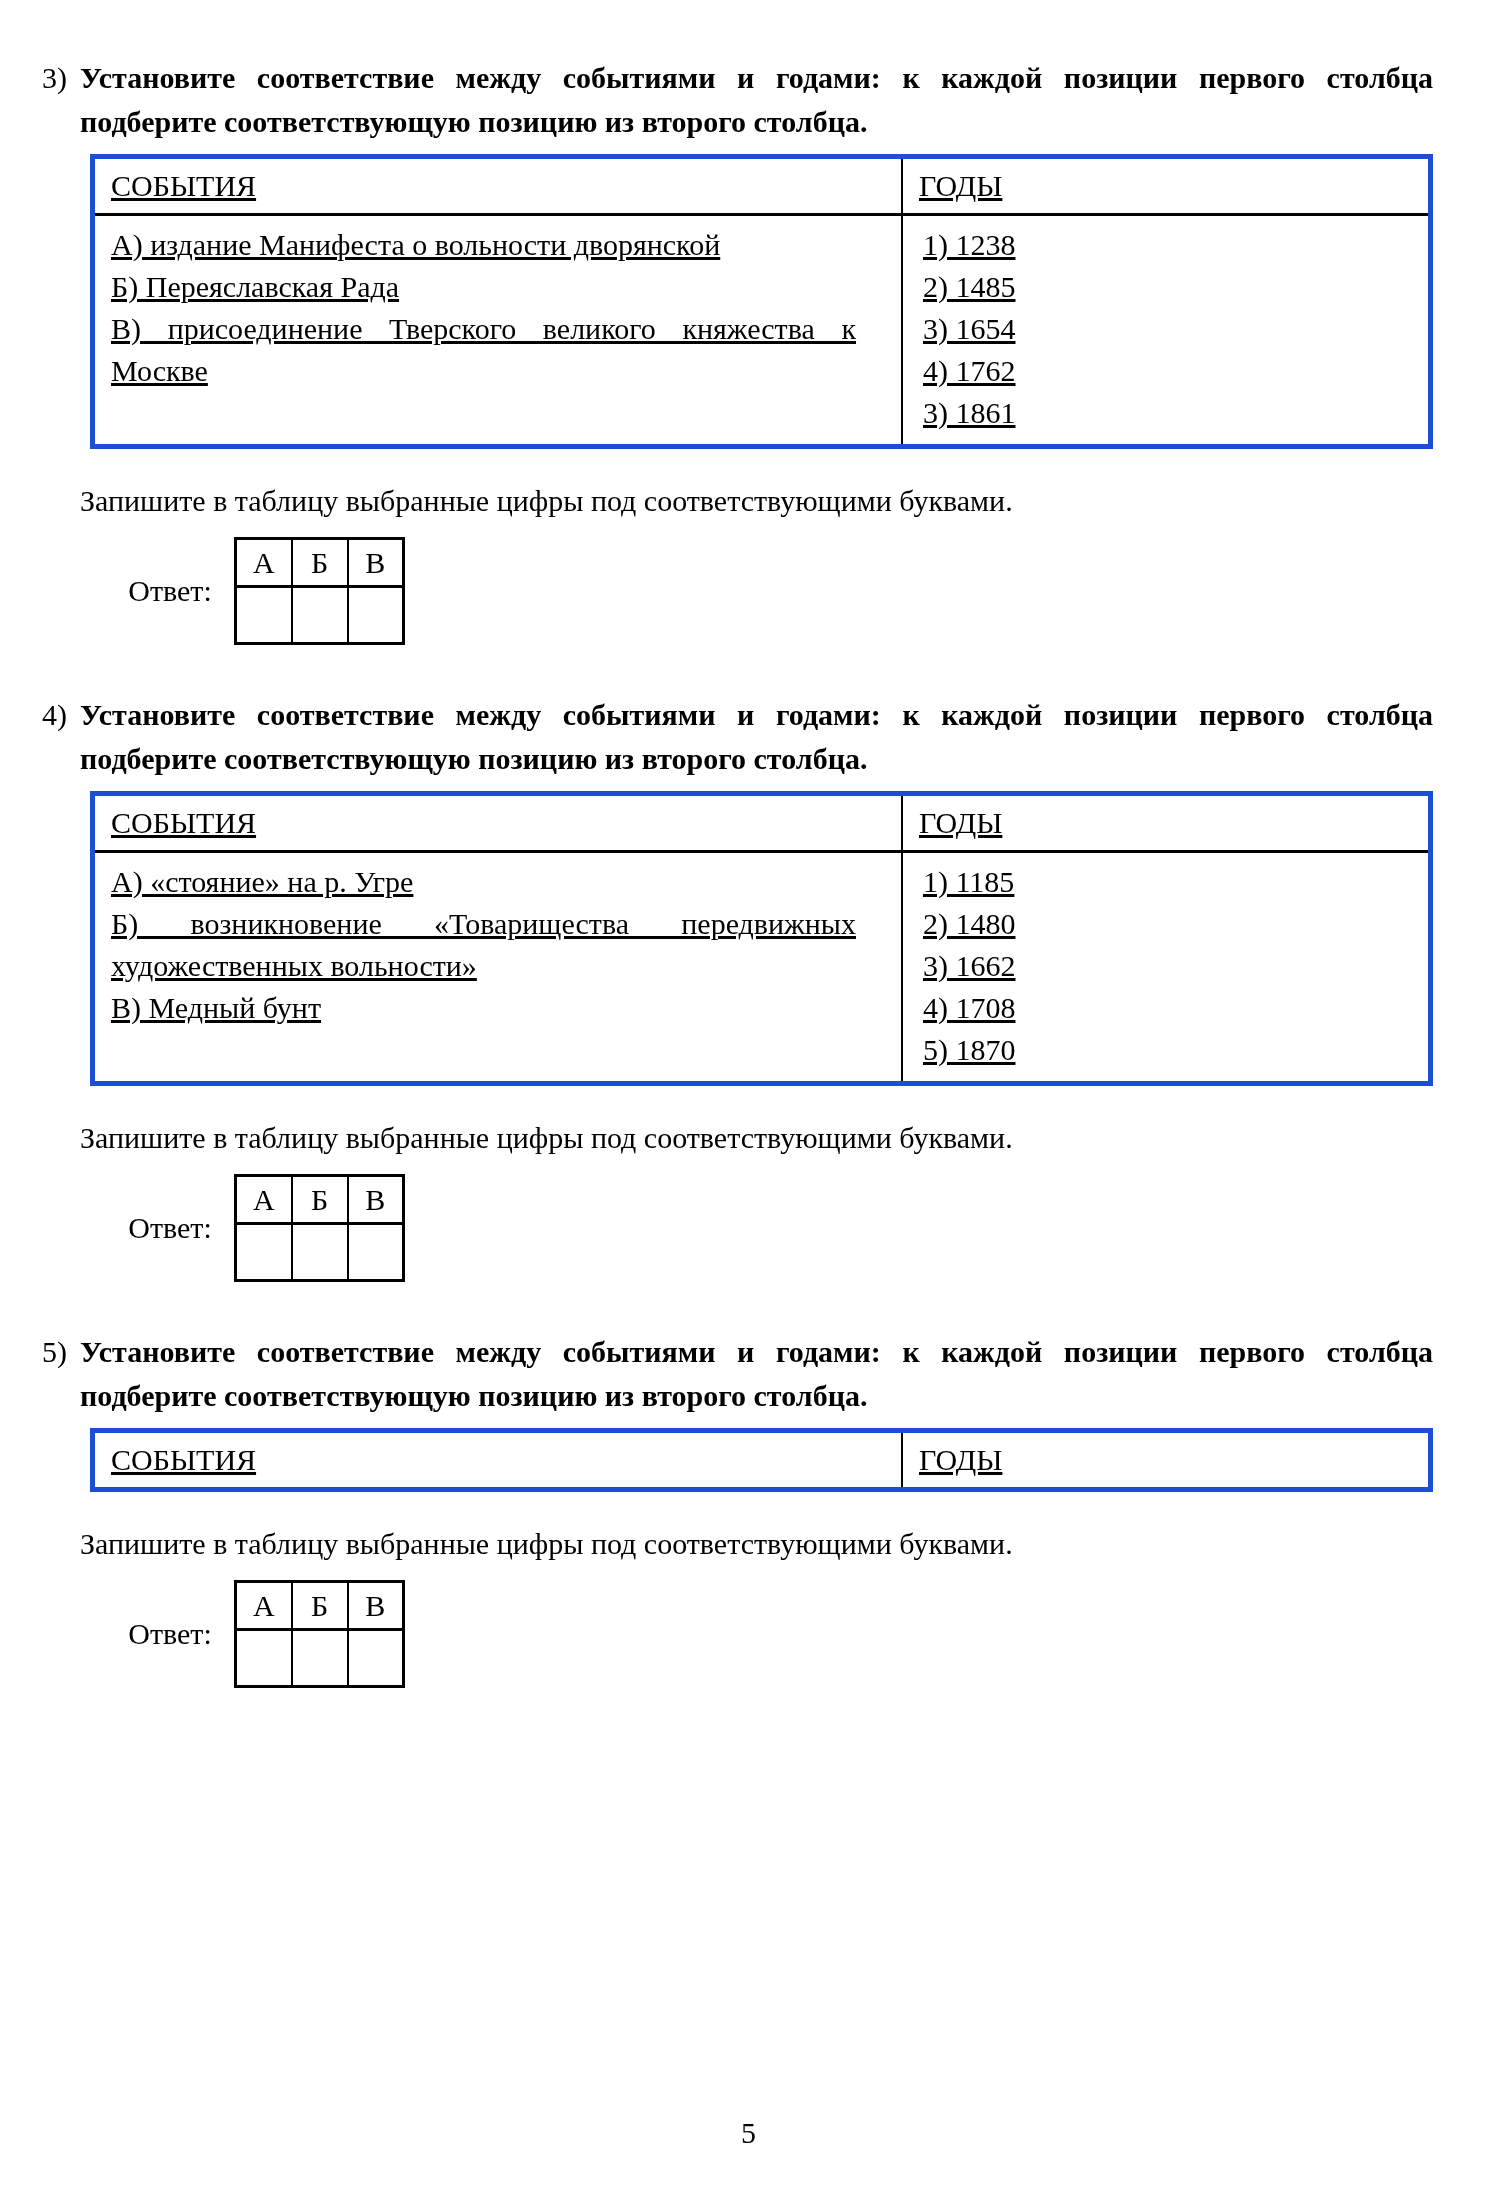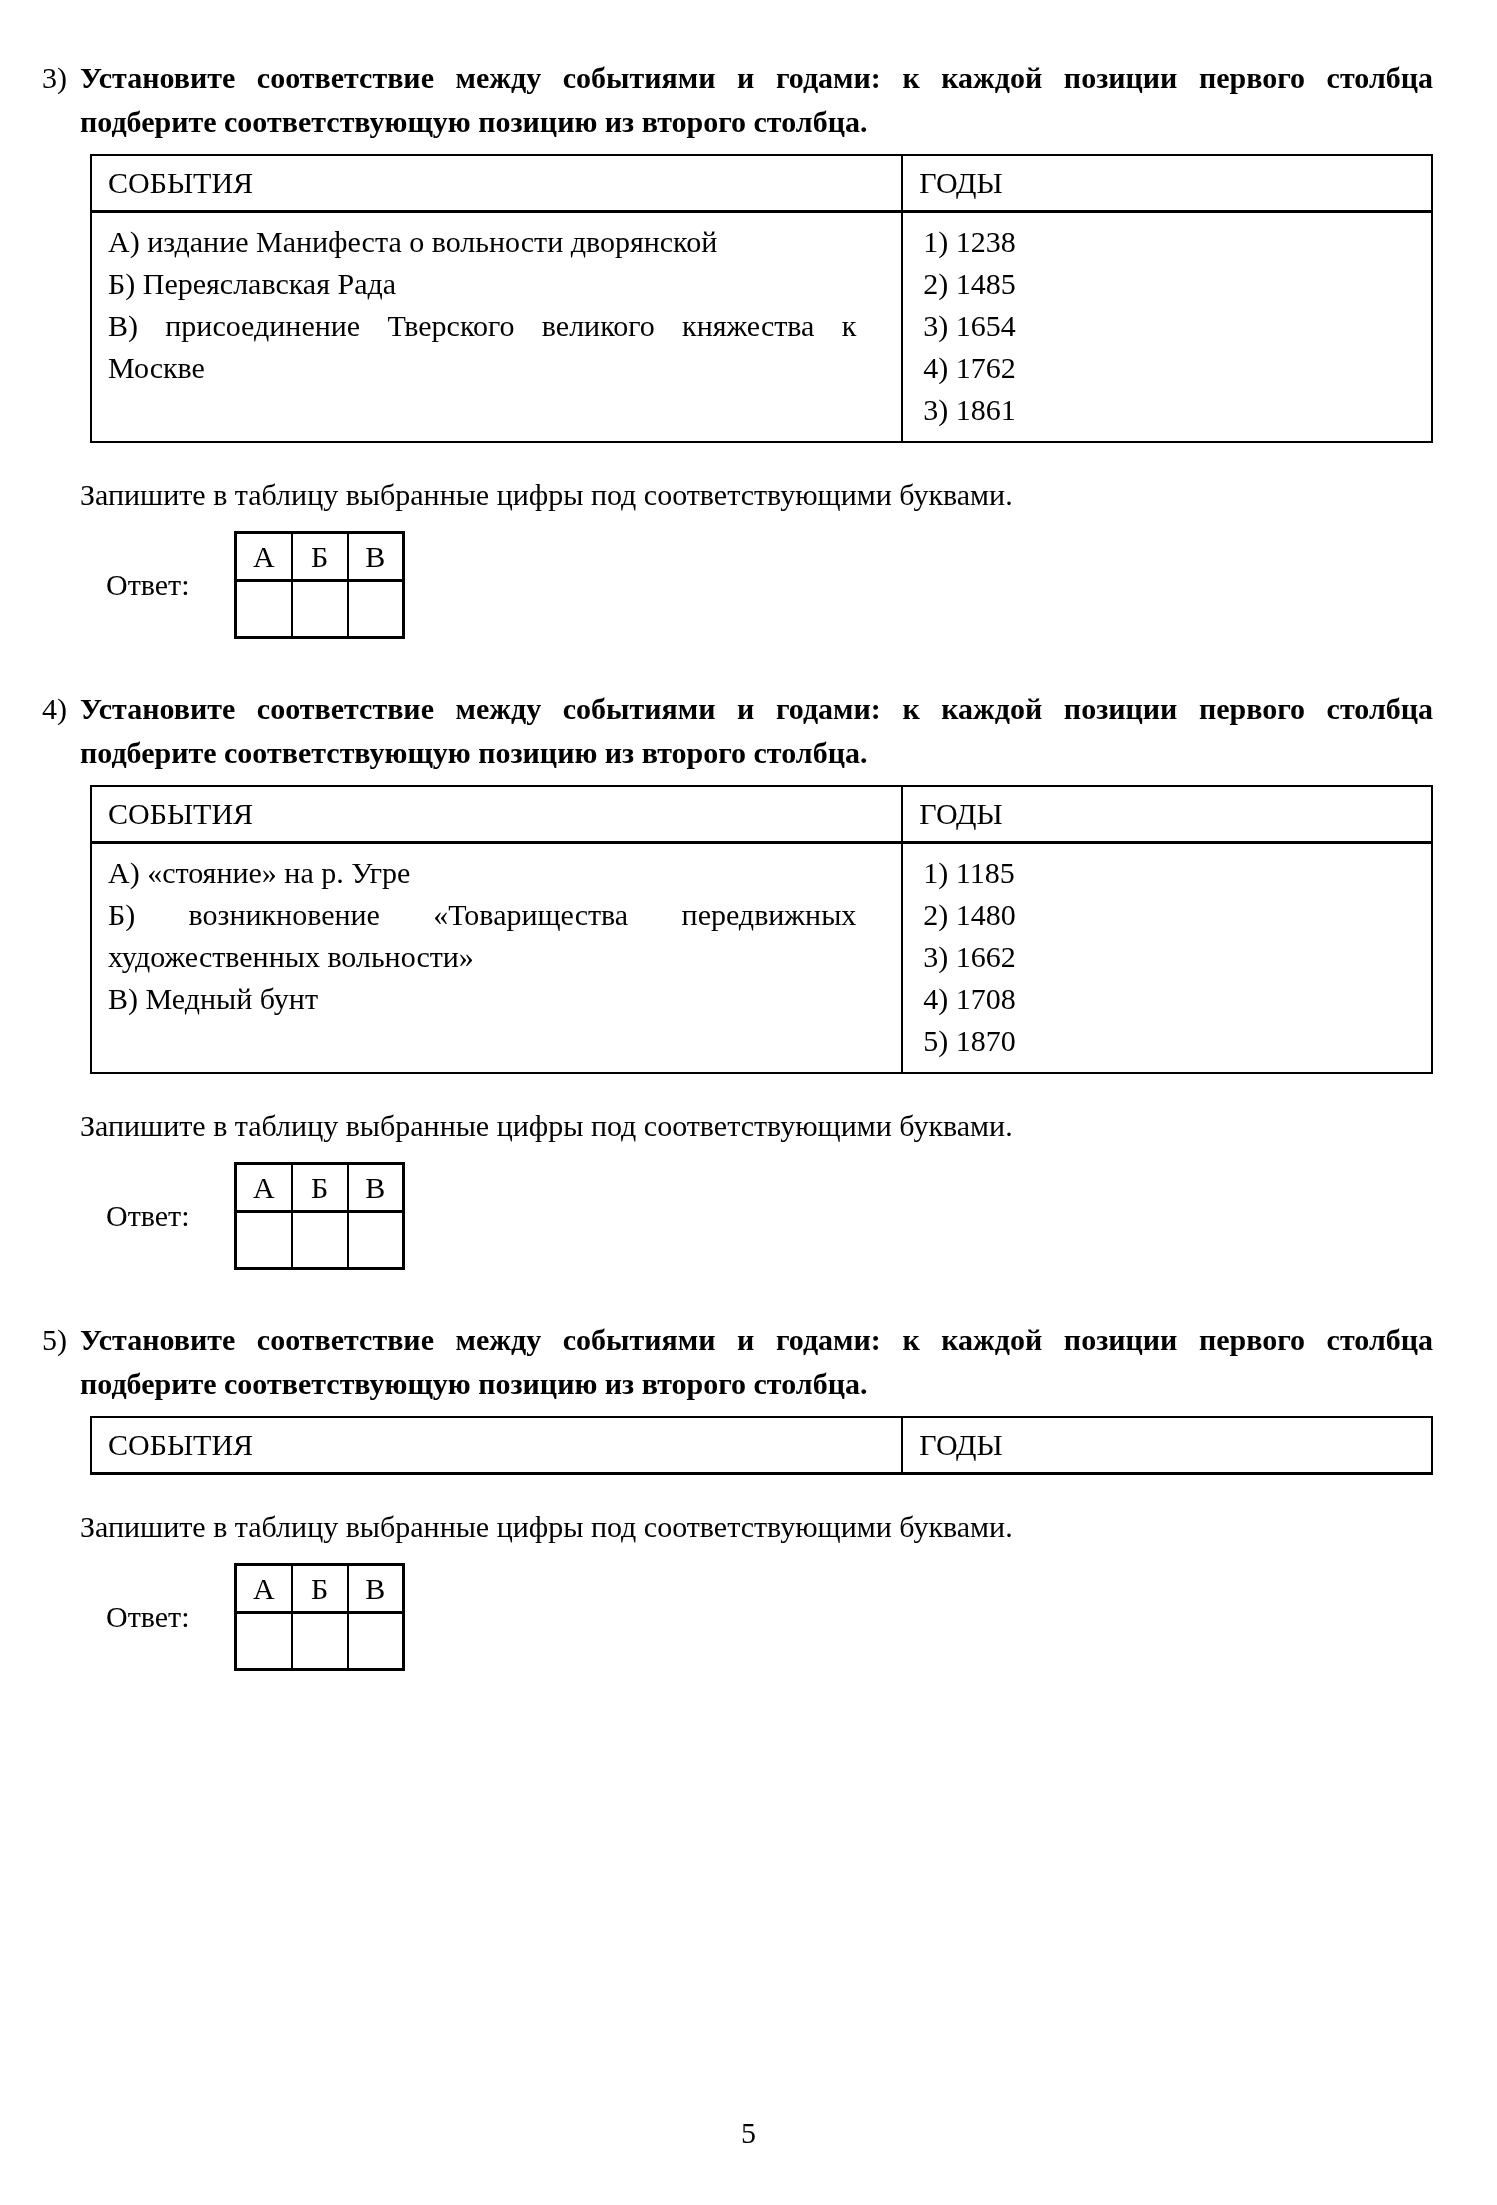--- a/index.html
+++ b/index.html
@@ -13,37 +13,38 @@
 
   .question { margin-bottom: 48px; }
 
   .prompt-row { display: flex; }
   .qnum { flex: 0 0 38px; width: 38px; line-height: 44px; }
   .prompt-text { flex: 1; text-align: justify; line-height: 44px; font-weight: bold; }
 
   .match-table {
     border-collapse: collapse; table-layout: fixed;
     width: 1343px; margin: 10px 0 0 48px;
-    border: 2px solid #1d4ed8;
+    border: 5px solid #1d4ed8;
+    text-decoration: underline;
   }
   .match-table th, .match-table td { border: 2px solid #000; vertical-align: top; }
   .match-table th {
     text-align: left; font-weight: normal;
     padding: 10px 16px; border-bottom: 3px solid #000;
   }
   .col-events { width: 60.5%; }
   .events-cell { padding: 8px 45px 2px 16px; }
   .years-cell  { padding: 8px 24px 10px 20px; }
   .event-line { text-align: justify; line-height: 42px; }
   .year-line  { line-height: 42px; }
 
   .write-note { margin: 30px 0 0 38px; line-height: 44px; }
 
   .answer-row { display: flex; align-items: center; margin: 14px 0 0 64px; }
-  .answer-label { width: 128px; flex: 0 0 128px; }
+  .answer-label { width: 128px; flex: 0 0 128px; text-align: center; }
   .answer-table { border-collapse: collapse; border: 3px solid #000; }
   .answer-table th, .answer-table td {
     border: 2px solid #000; width: 56px; text-align: center; font-weight: normal;
   }
   .answer-table th { height: 48px; border-bottom: 3px solid #000; }
   .answer-table td { height: 57px; }
 
   .page-number { position: absolute; top: 2116px; left: 0; width: 100%; text-align: center; }
 </style>
 </head>

